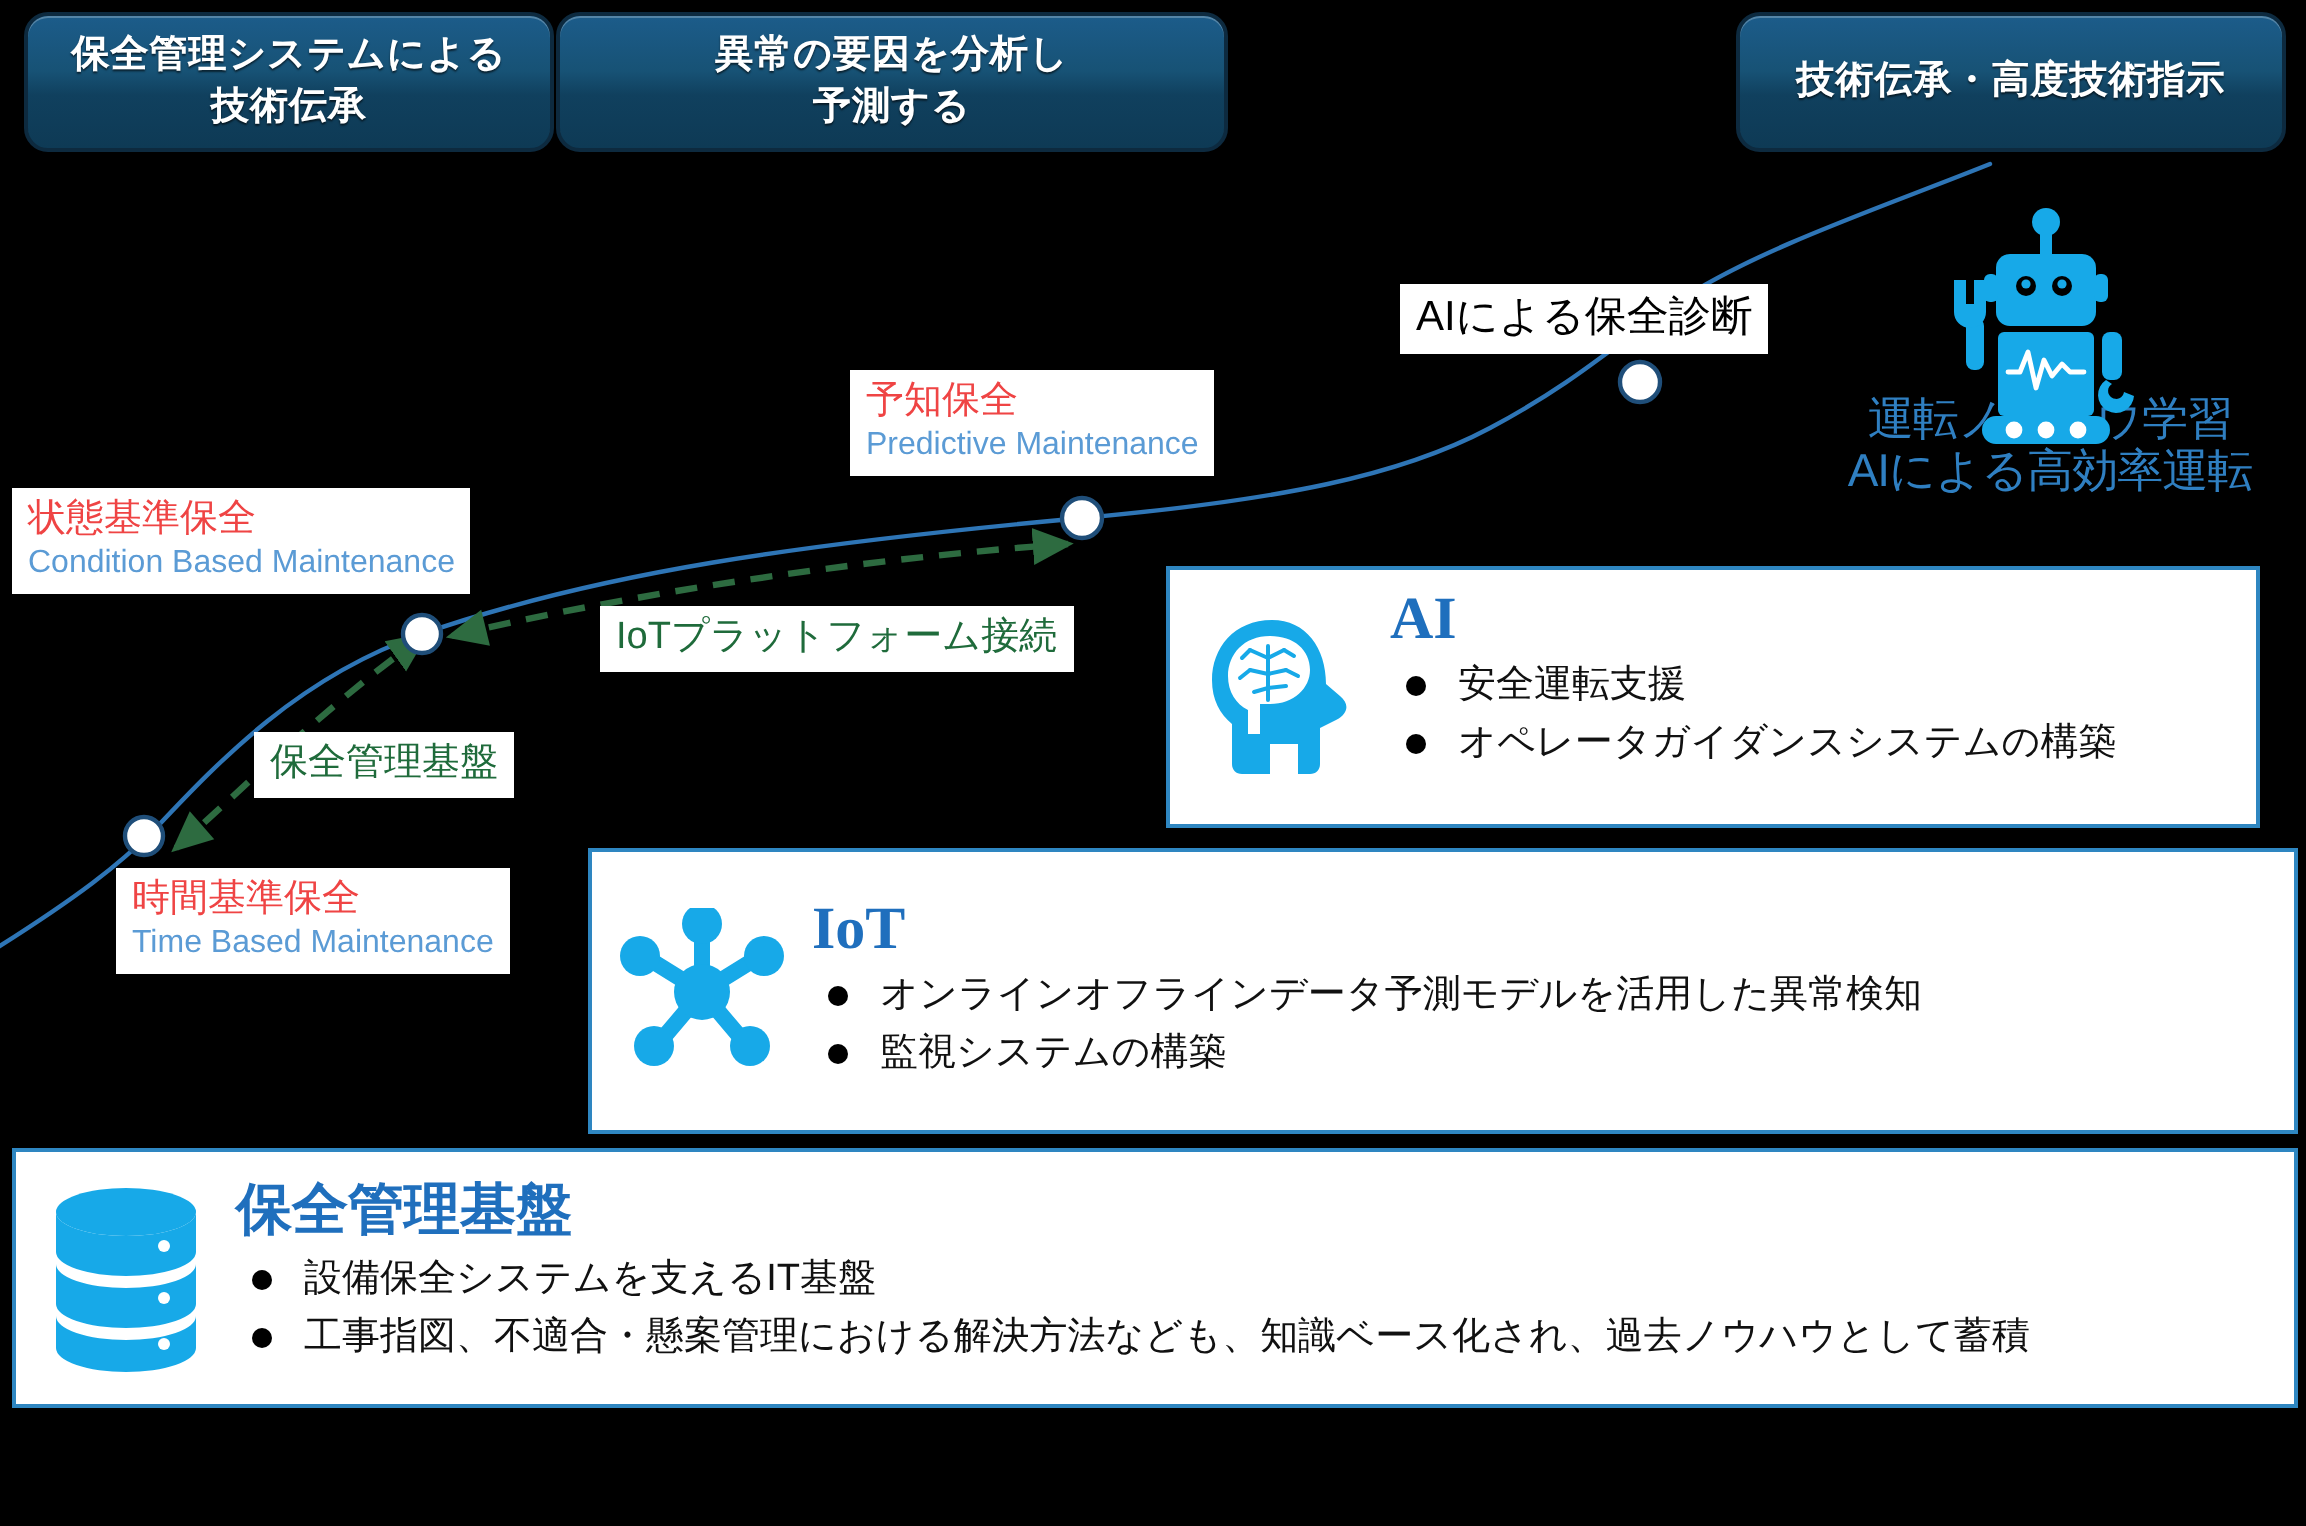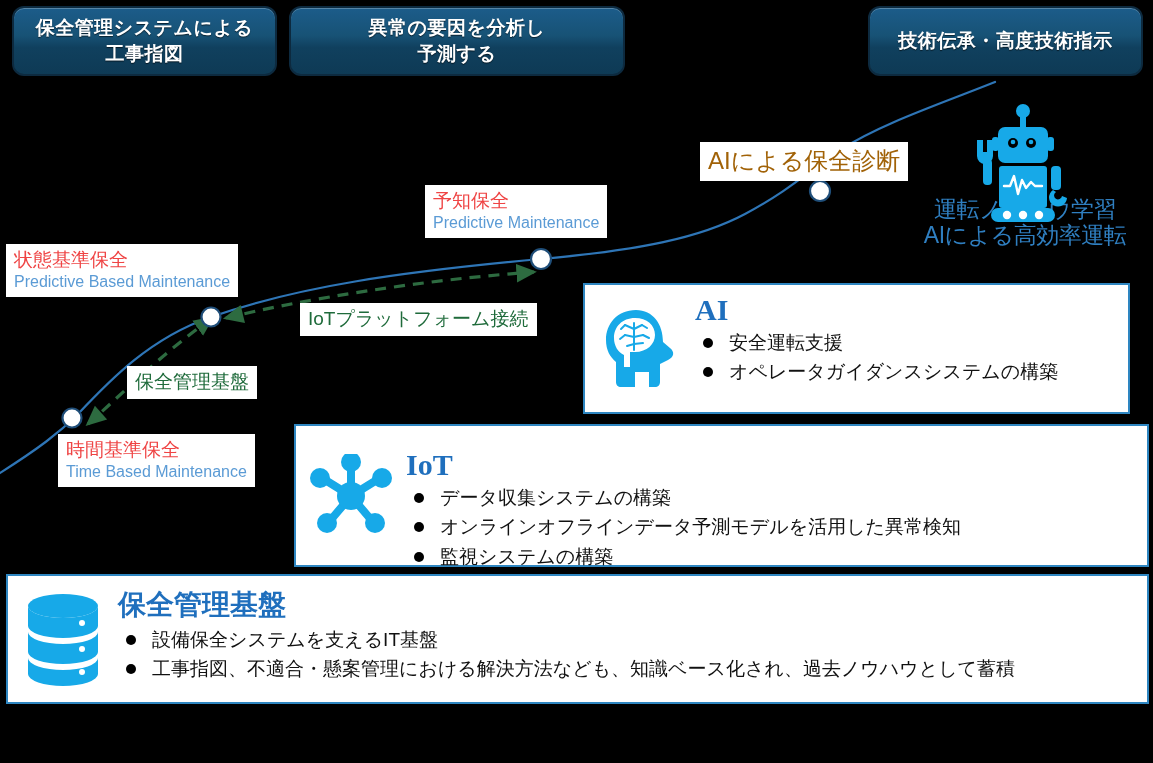--- a/index.html
+++ b/index.html
@@ -32,21 +32,21 @@
     color: #ffffff;
     font-weight: bold;
     font-size: 19px;
     line-height: 1.35;
     letter-spacing: 0.5px;
     text-shadow: 0 1px 1px rgba(0,0,0,0.6);
     padding: 0 8px;
   }
   .pill span { display: block; white-space: pre-line; }
   #pill-0 { left: 12px;  width: 265px; }
-  #pill-1 { left: 289px; width: 336px; justify-content: center; }
+  #pill-1 { left: 278px; width: 336px; justify-content: center; }
   #pill-2 { left: 583px; width: 272px; }
   #pill-3 { left: 868px; width: 275px; }
 
   
   #curve-layer {
     position: absolute;
     left: 0; top: 0;
     width: 1153px; height: 763px;
     pointer-events: none;
   }
@@ -57,21 +57,21 @@
     background: #ffffff;
     padding: 4px 8px 5px 8px;
     line-height: 1.25;
     white-space: nowrap;
   }
   .callout .jp { color: #ef4444; font-size: 19px; }
   .callout .en { color: #5b9bd5; font-size: 16px; }
   .callout.green { color: #1f6b3b; font-size: 19px; }
   .callout.green .l1,
   .callout.green .l2 { color: #1f6b3b; font-size: 19px; text-align: center; }
-  .callout.plain { color: #a16207; font-size: 24px; text-align: center; }
+  .callout.plain { color: #000000; font-size: 21px; text-align: center; }
 
   #cal-tbm  { left: 58px;  top: 434px; }
   #cal-cbm  { left: 6px;   top: 244px; }
   #cal-pdm  { left: 425px; top: 185px; }
   #cal-ai   { left: 700px; top: 142px; }
   #cal-iot  { left: 300px; top: 303px; }
   #cal-base { left: 127px; top: 366px; }
 
   
   #robot-wrap {
@@ -148,21 +148,21 @@
   #panel-base .text-col { padding-top: 14px; }
   #panel-iot  .text-col { padding-top: 22px; }
 </style>
 </head>
 <body>
 
 <div id="stage">
 
   <div class="pill" id="pill-0">
     <span>保全管理システムによる
-工事指図</span>
+技術伝承</span>
   </div>
   <div class="pill" id="pill-1">
     <span>異常の要因を分析し
 予測する</span>
   </div>
   <div class="pill" id="pill-3">
     <span>技術伝承・高度技術指示</span>
   </div>
 
   <svg id="curve-layer" viewBox="0 0 1153 763" width="1153" height="763">
@@ -192,21 +192,21 @@
     <circle cx="820" cy="191" r="10" fill="#ffffff" stroke="#1f4e79" stroke-width="2.2"></circle>
   </svg>
 
   <div class="callout" id="cal-tbm">
     <div class="jp">時間基準保全</div>
     <div class="en">Time Based Maintenance</div>
   </div>
 
   <div class="callout" id="cal-cbm">
     <div class="jp">状態基準保全</div>
-    <div class="en">Predictive Based Maintenance</div>
+    <div class="en">Condition Based Maintenance</div>
   </div>
 
   <div class="callout" id="cal-pdm">
     <div class="jp">予知保全</div>
     <div class="en">Predictive Maintenance</div>
   </div>
 
   <div class="callout plain" id="cal-ai">
     <div>AIによる保全診断</div>
   </div>
@@ -310,21 +310,20 @@
           <circle cx="11" cy="24" r="10"></circle>
           <circle cx="73" cy="24" r="10"></circle>
           <circle cx="18" cy="69" r="10"></circle>
           <circle cx="66" cy="69" r="10"></circle>
         </g>
       </svg>
     </div>
     <div class="text-col">
       <div class="ptitle">IoT</div>
       <ul>
-        <li>データ収集システムの構築</li>
         <li>オンラインオフラインデータ予測モデルを活用した異常検知</li>
         <li>監視システムの構築</li>
       </ul>
     </div>
   </div>
 
   <div class="panel" id="panel-base">
     <div class="icon-col">
       <svg width="78" height="94" viewBox="0 0 78 94">
         <g fill="#17a9e8">

